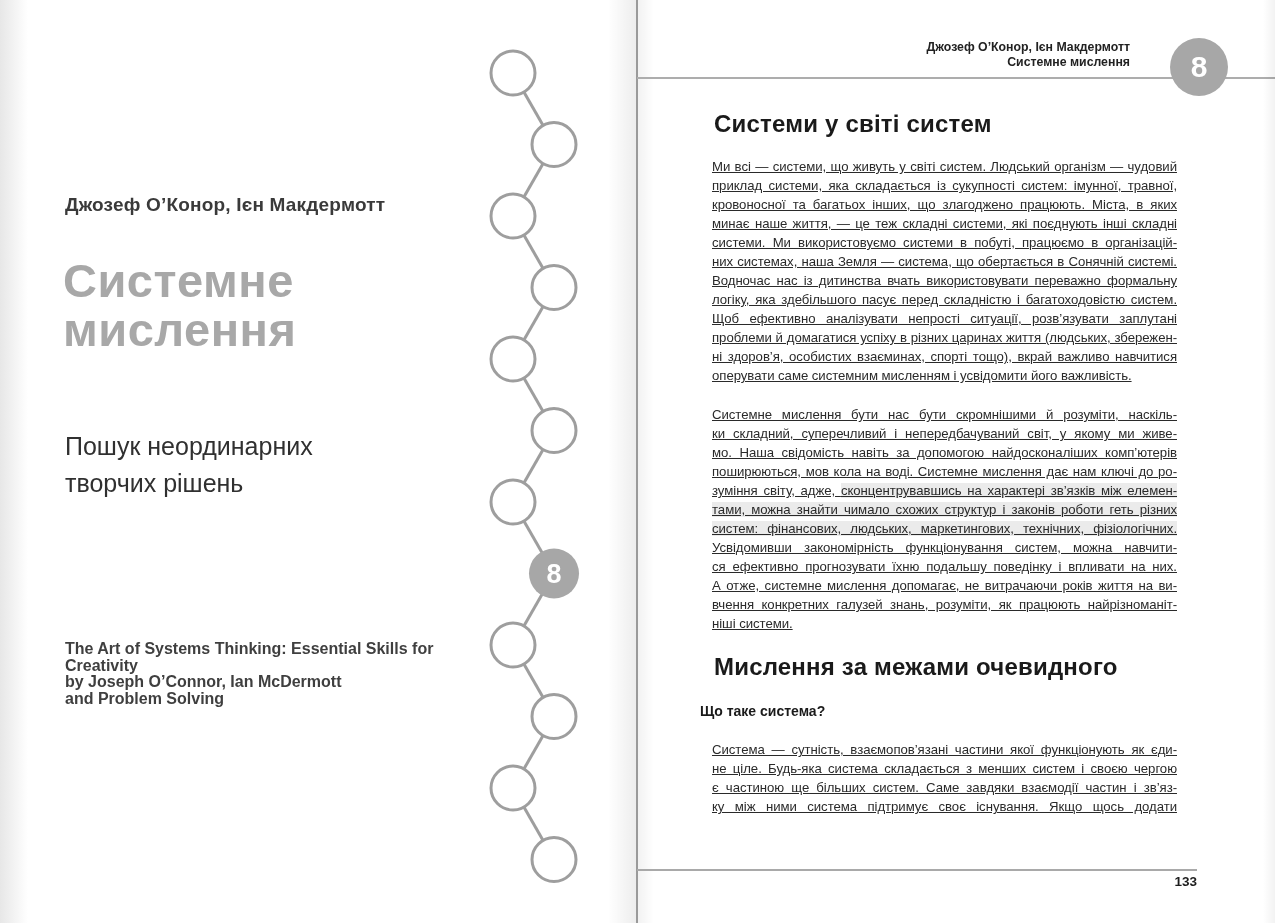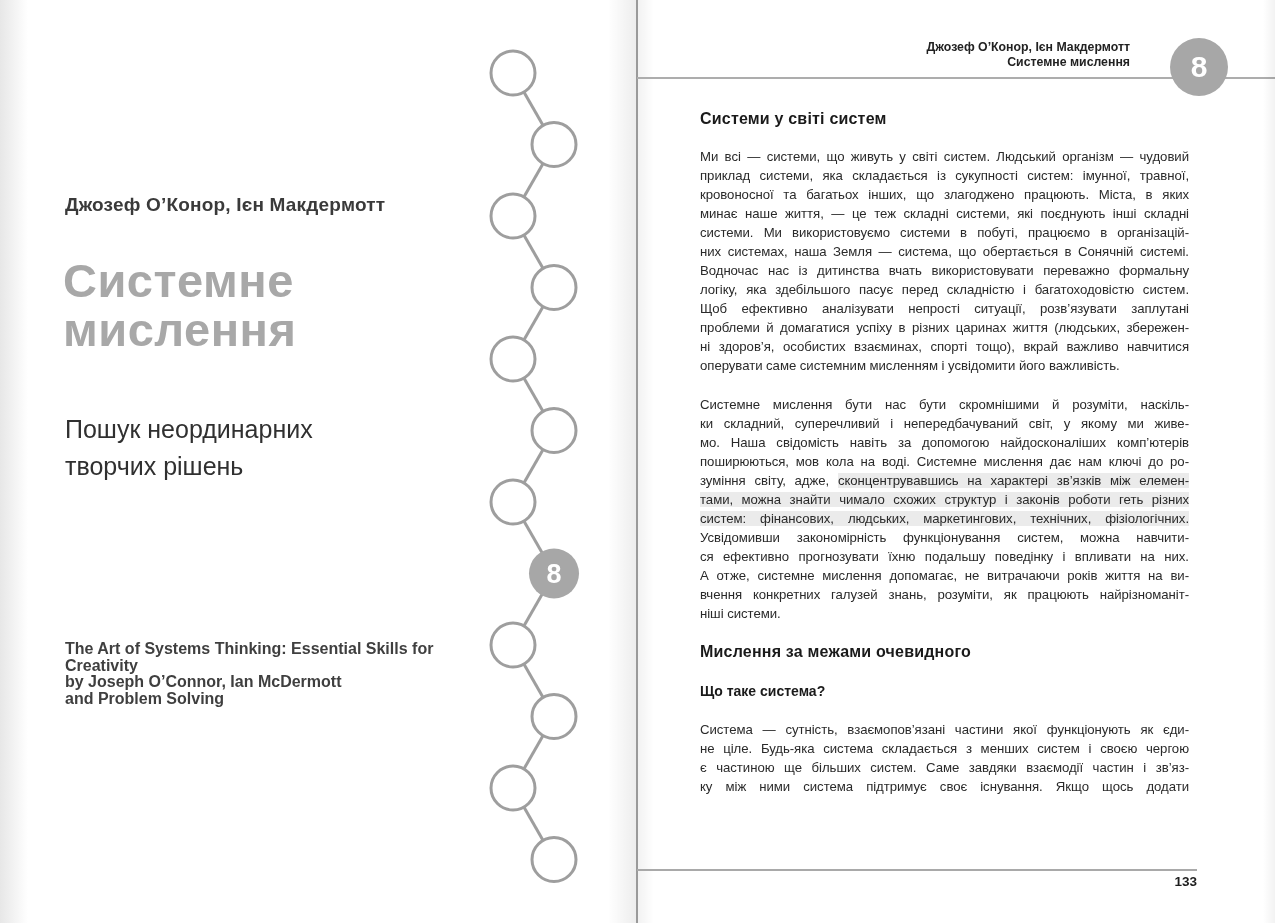--- a/index.html
+++ b/index.html
@@ -20,40 +20,40 @@
   .edge-right{position:absolute;top:0;bottom:0;right:0;width:12px;
     background:linear-gradient(to left,rgba(0,0,0,0.05),rgba(0,0,0,0));}
   .spine{position:absolute;top:0;bottom:0;left:636px;width:2px;background:#9a9a9a;}
 
   
   .left-page{position:absolute;left:0;top:0;width:637px;height:923px;}
   .lp-authors{position:absolute;left:65px;top:194px;font-size:19px;font-weight:600;
     color:#3a3a3a;letter-spacing:0.2px;}
   .lp-title{position:absolute;left:63px;top:256px;font-size:47px;line-height:49px;
     font-weight:bold;color:var(--accent-gray,#a8a8a8);letter-spacing:0.5px;}
-  .lp-subtitle{position:absolute;left:65px;top:411px;font-size:25px;line-height:37px;
+  .lp-subtitle{position:absolute;left:65px;top:428px;font-size:25px;line-height:37px;
     font-weight:400;color:#303030;}
   .lp-original{position:absolute;left:65px;top:641px;font-size:16px;line-height:16.5px;
     font-weight:600;color:#3f3f3f;max-width:420px;}
 
   
   .chain{position:absolute;left:0;top:0;width:1275px;height:923px;pointer-events:none;}
 
   
   .right-page{position:absolute;left:637px;top:0;width:638px;height:923px;}
   .rp-header-text{position:absolute;top:40px;right:145px;text-align:right;
     font-size:12.3px;line-height:15px;font-weight:bold;color:#222222;}
   .rp-header-rule{position:absolute;top:77px;left:0;width:100%;height:2px;background:#adadad;}
   .rp-badge{position:absolute;left:533px;top:38px;width:58px;height:58px;border-radius:50%;
     background:var(--badge-gray,#a7a7a7);color:#ffffff;font-size:30px;font-weight:bold;
     display:flex;align-items:center;justify-content:center;z-index:3;}
   .rp-content{position:absolute;left:63px;top:104px;width:489px;color:#2a2a2a;}
-  .h1{font-size:16px;font-weight:bold;color:#1a1a1a;margin:6px 0 19px;letter-spacing:0.2px;}
+  .h1{font-size:24px;font-weight:bold;color:#1a1a1a;margin:6px 14px 19px;letter-spacing:0.2px;}
   .h2{font-size:14px;font-weight:bold;color:#1a1a1a;margin:22px 0 21px;}
-  .para{margin:0 0 20px;}
+  .para{margin:0 12px 20px;text-decoration:underline;}
   .line{font-size:13.2px;line-height:19px;letter-spacing:-0.05px;
     text-align:justify;text-align-last:justify;white-space:normal;}
   .line.natural{text-align:left;text-align-last:left;}
   .hl{background:var(--highlight,#ebebeb);}
   .rp-footer-rule{position:absolute;top:869px;left:0;width:560px;height:2px;background:#a9a9a9;}
   .rp-page-number{position:absolute;top:874px;right:78px;font-size:13.5px;font-weight:bold;color:#1d1d1d;}
 </style>
 </head>
 <body>
 

